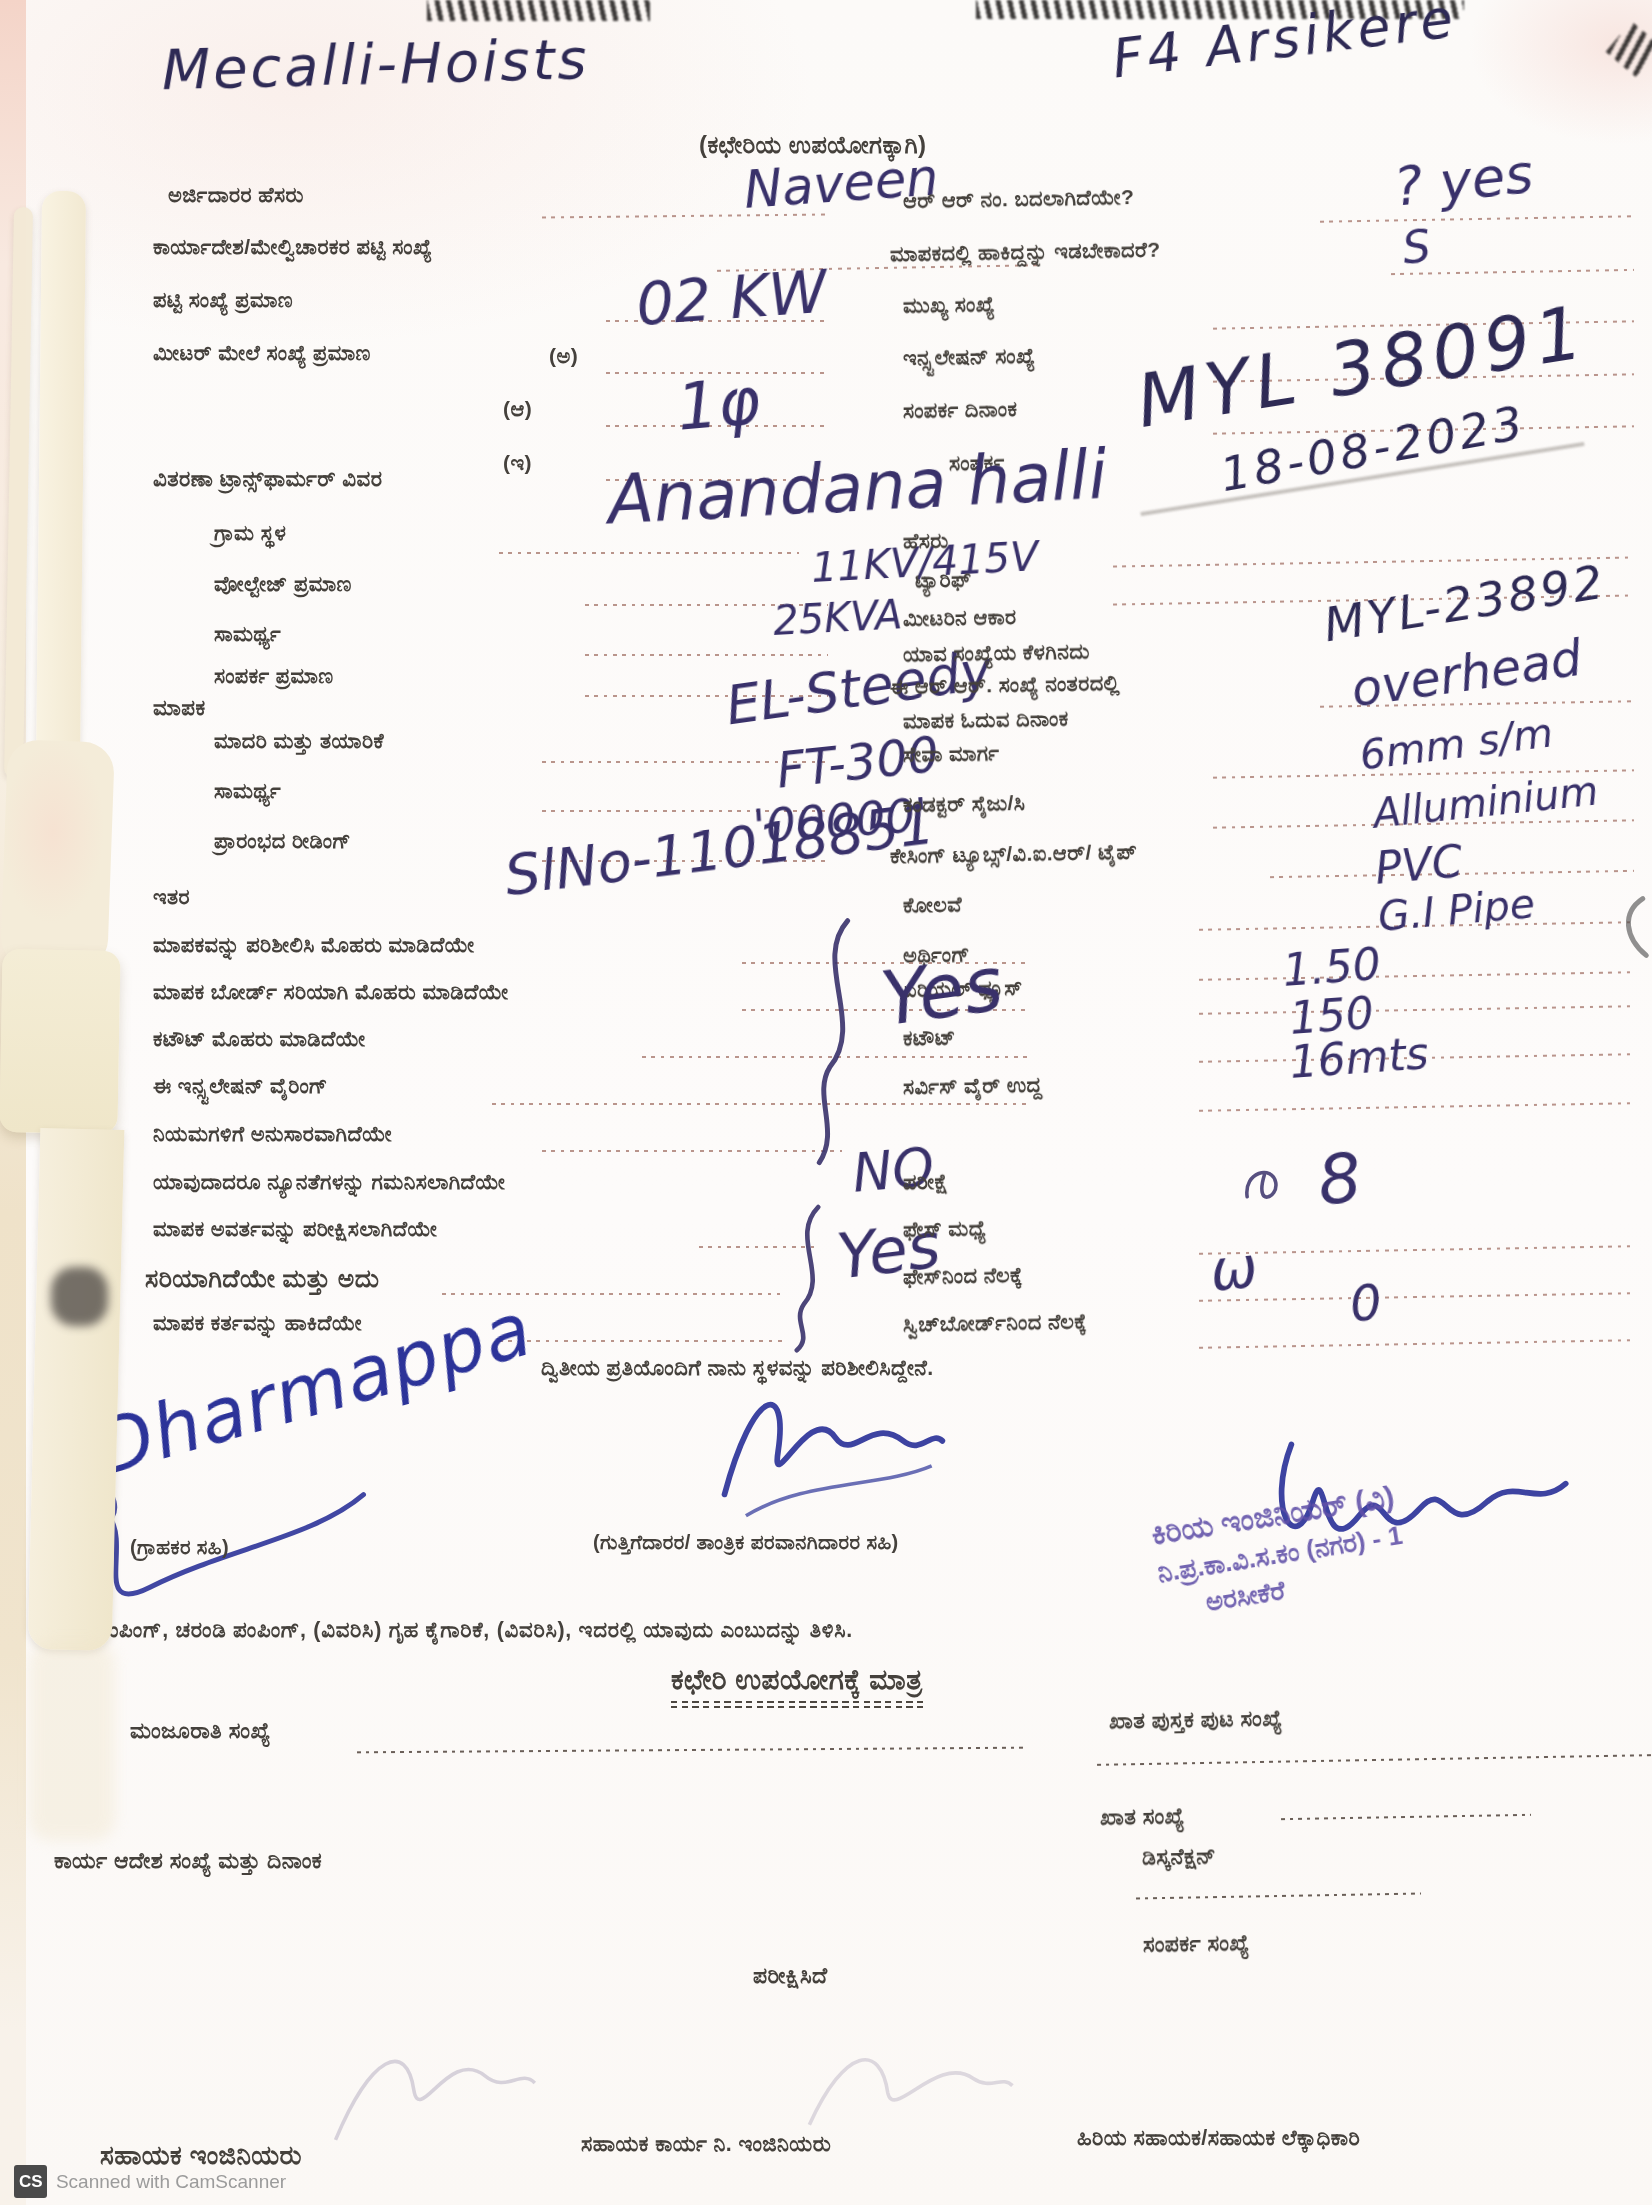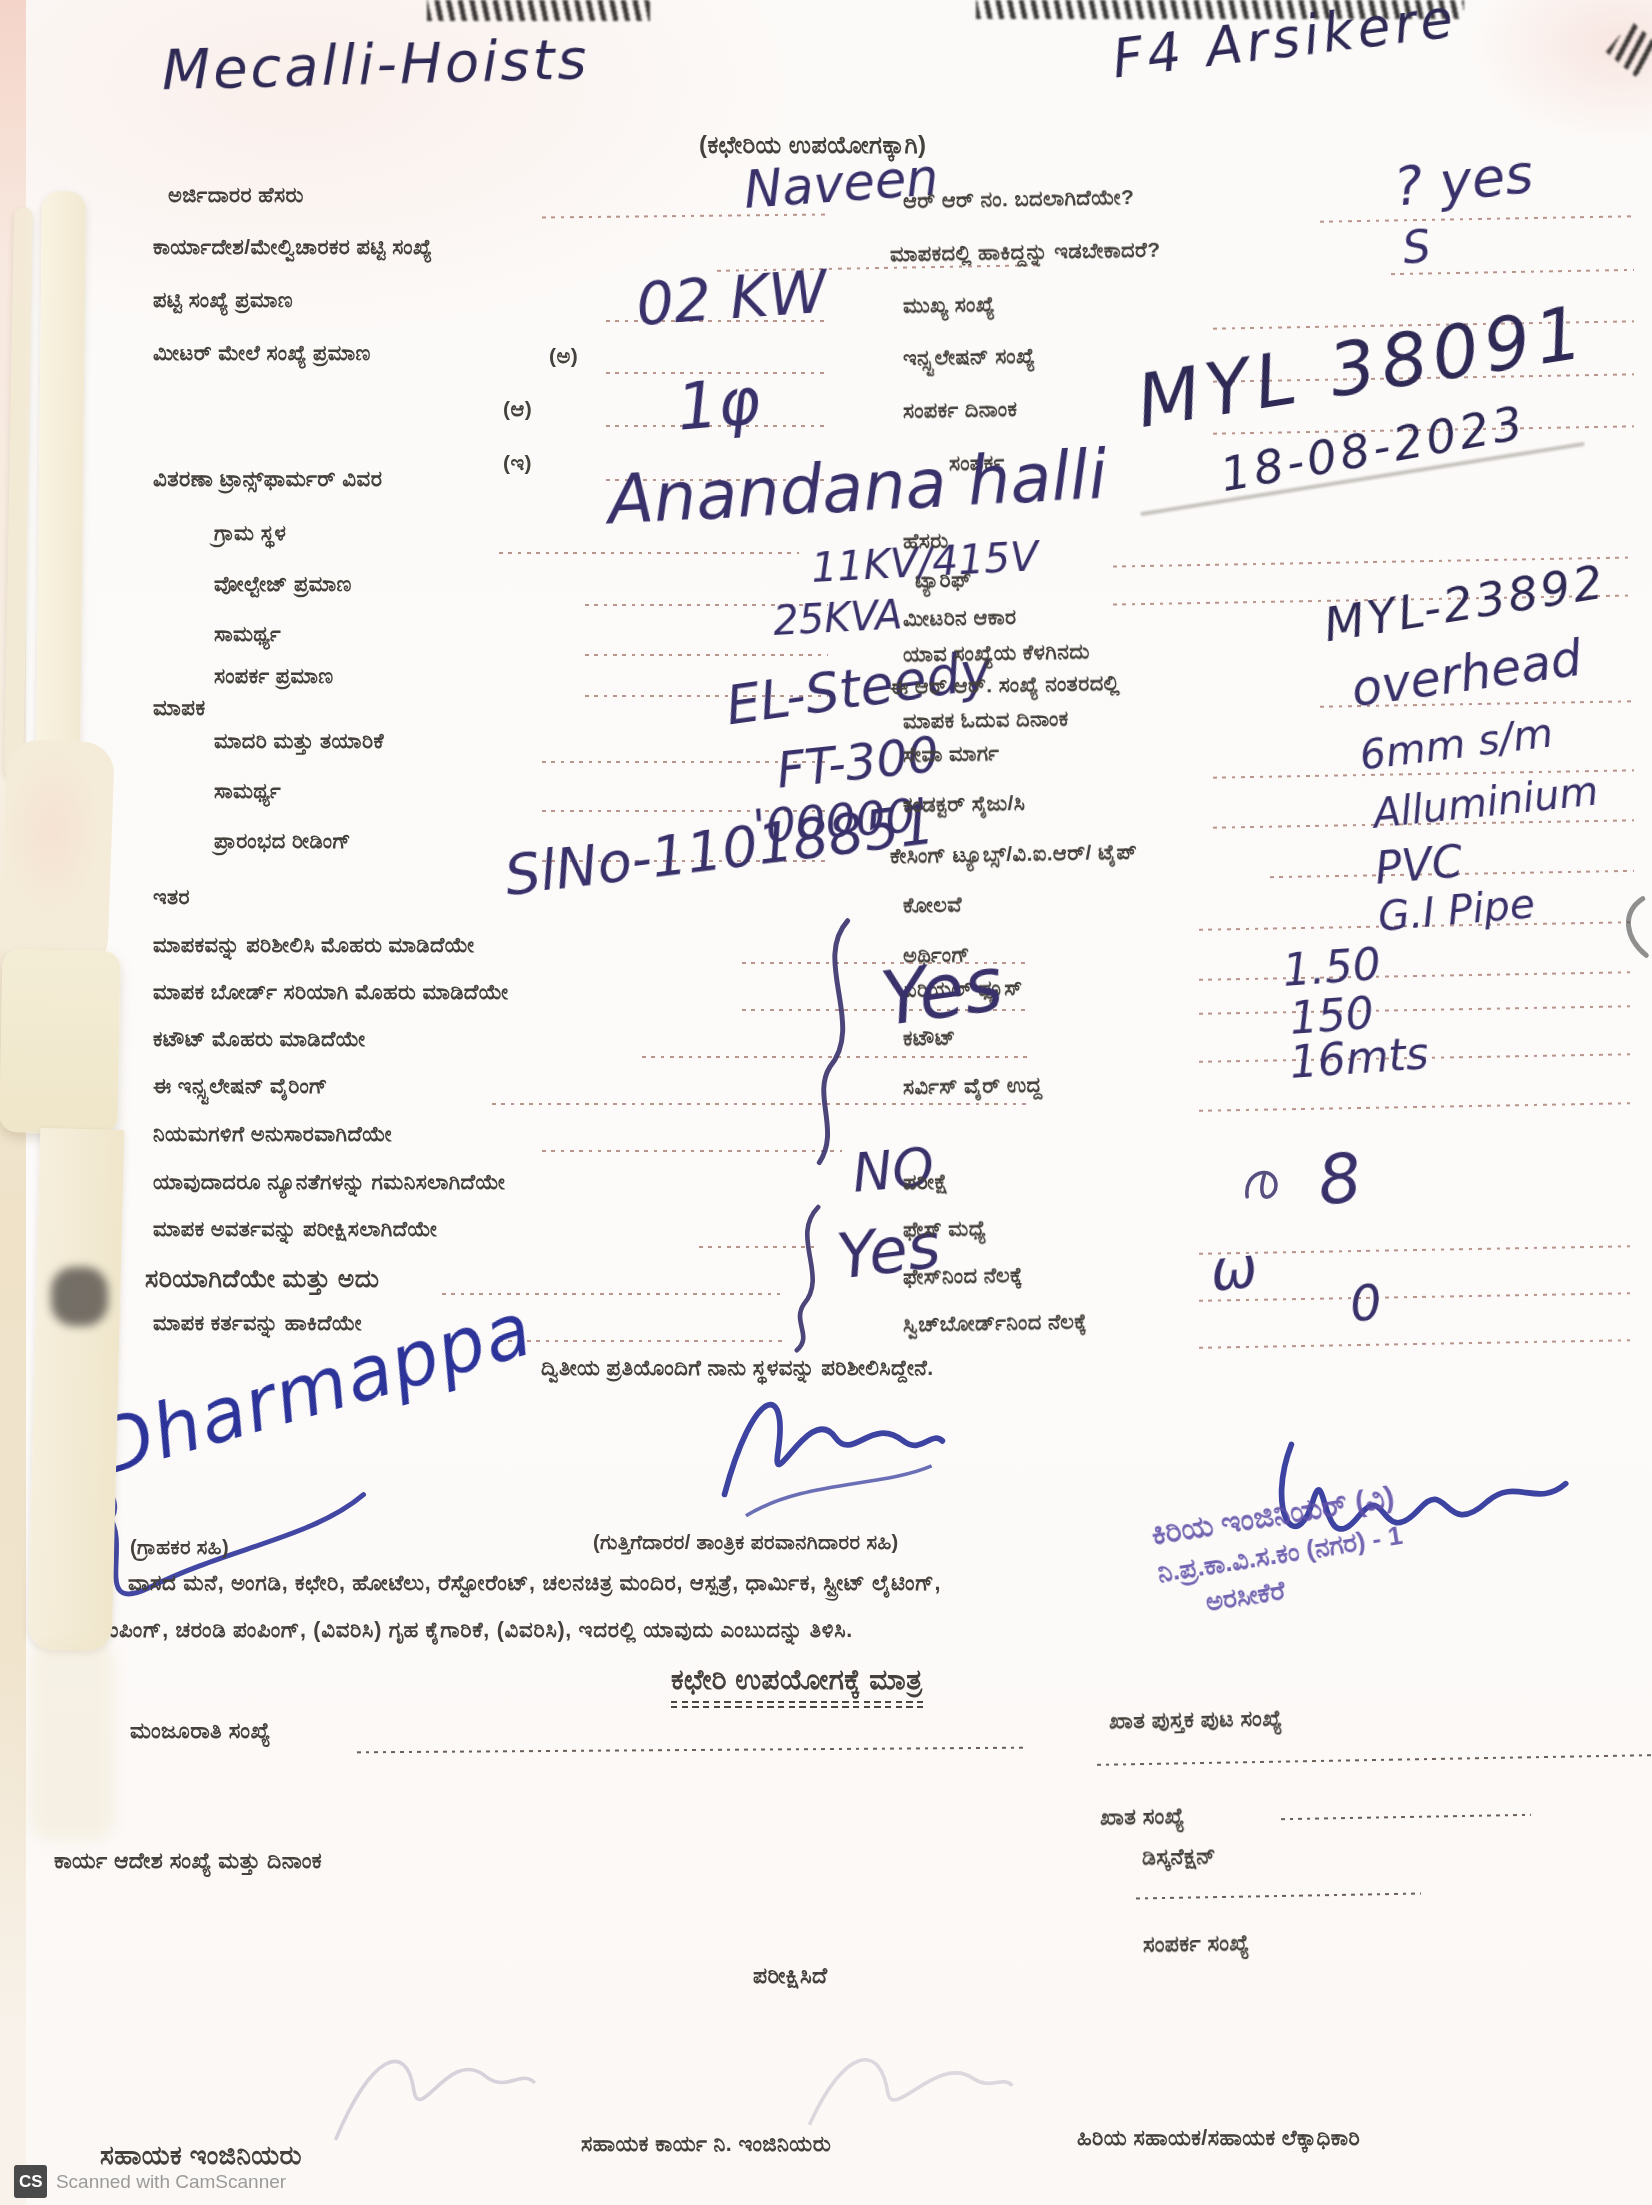--- a/index.html
+++ b/index.html
@@ -230,21 +230,20 @@
 
   <div class="abs" style="left:1156px;top:1498px;transform:rotate(-9deg)">
     <div class="stamp" style="font-size:30px">ಕಿರಿಯ ಇಂಜಿನಿಯರ್ (ವಿ)</div>
     <div class="stamp" style="font-size:26px;margin-top:5.7px">ನಿ.ಪ್ರ.ಕಾ.ವಿ.ಸ.ಕಂ (ನಗರ) - 1</div>
     <div class="stamp" style="font-size:26px;margin-top:5.7px;margin-left:43px">ಅರಸೀಕೆರೆ</div>
   </div>
 
   <div class="abs plabel" style="left:130px;top:1536px;font-size:20px">(ಗ್ರಾಹಕರ ಸಹಿ)</div>
   <div class="abs plabel" style="left:593px;top:1531px;font-size:20px">(ಗುತ್ತಿಗೆದಾರರ/ ತಾಂತ್ರಿಕ ಪರವಾನಗಿದಾರರ ಸಹಿ)</div>
 
-  <div class="abs plabel" style="left:128px;top:1571px;font-size:21.4px;letter-spacing:0.7px">ವಾಸದ ಮನೆ, ಅಂಗಡಿ, ಕಛೇರಿ, ಹೋಟೆಲು, ರೆಸ್ಟೋರೆಂಟ್, ಚಲನಚಿತ್ರ ಮಂದಿರ, ಆಸ್ಪತ್ರೆ, ಧಾರ್ಮಿಕ, ಸ್ಟ್ರೀಟ್ ಲೈಟಿಂಗ್,</div>
   <div class="abs plabel" style="left:51px;top:1618px;font-size:21.4px;letter-spacing:0.7px">ನೀರು ಪಂಪಿಂಗ್, ಚರಂಡಿ ಪಂಪಿಂಗ್, (ವಿವರಿಸಿ) ಗೃಹ ಕೈಗಾರಿಕೆ, (ವಿವರಿಸಿ), ಇದರಲ್ಲಿ ಯಾವುದು ಎಂಬುದನ್ನು ತಿಳಿಸಿ.</div>
 
   <div class="abs" style="left:671px;top:1664px">
     <div class="plabel" style="font-size:28px">ಕಛೇರಿ ಉಪಯೋಗಕ್ಕೆ ಮಾತ್ರ</div>
     <div style="margin-top:4.3px;height:2.1px;background-image:repeating-linear-gradient(90deg,#4c463f 0 6.4px,transparent 6.4px 10.7px);filter:blur(0.3px)"></div>
     <div style="margin-top:2.9px;height:2.1px;background-image:repeating-linear-gradient(90deg,#4c463f 0 6.4px,transparent 6.4px 10.7px);filter:blur(0.3px)"></div>
   </div>
 
   <div class="abs plabel" style="left:130px;top:1718px;font-size:22px">ಮಂಜೂರಾತಿ ಸಂಖ್ಯೆ</div>
   <div class="abs dots-dark" style="left:357px;top:1749px;width:667px;transform:rotate(-.4deg)"></div>

